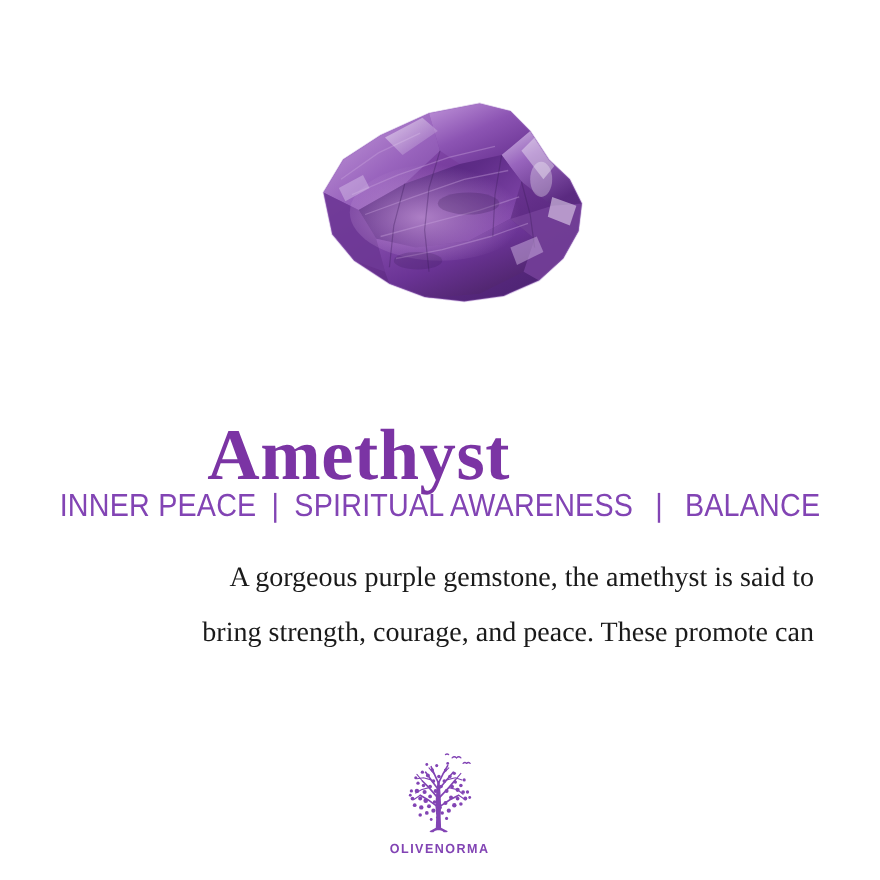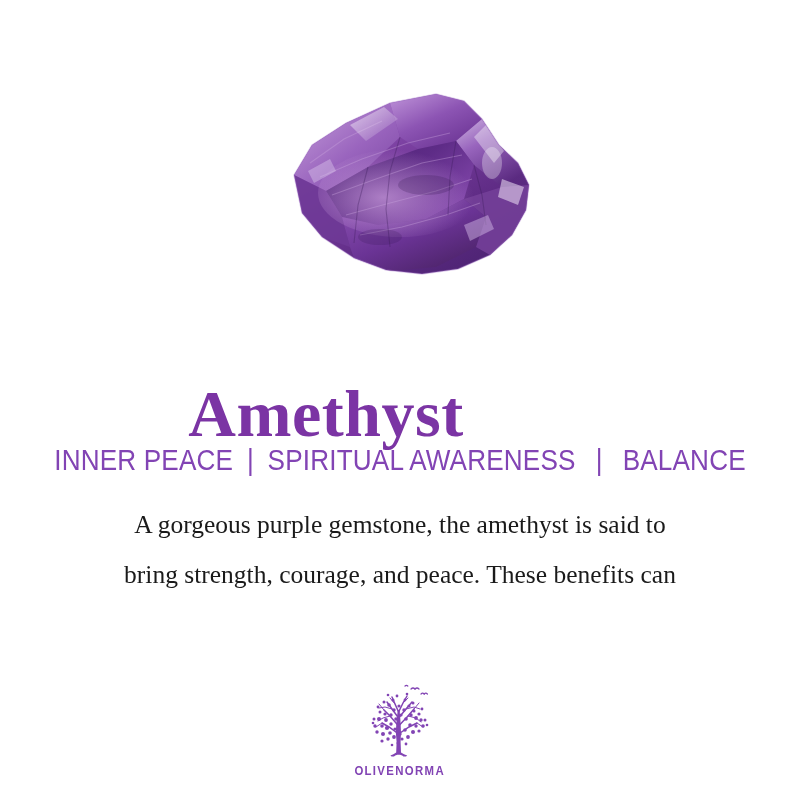--- a/index.html
+++ b/index.html
@@ -78,21 +78,21 @@
   .subtitle .sep.wide {
     padding: 0 14px;
   }
 
   
   .body-copy {
     position: absolute;
     top: 500px;
     left: 60px;
     width: 680px;
-    text-align: center;
+    text-align: right;
     font-family: "Liberation Serif", serif;
     font-size: 25.5px;
     line-height: 50px;
     color: #1a1a1a;
   }
   .body-copy .line {
     display: block;
     white-space: nowrap;
   }
 
@@ -234,21 +234,21 @@
   <div class="subtitle">
     <span>INNER PEACE</span>
     <span class="sep">|</span>
     <span>SPIRITUAL AWARENESS</span>
     <span class="sep wide">|</span>
     <span>BALANCE</span>
   </div>
 
   <div class="body-copy">
     <span class="line">A gorgeous purple gemstone, the amethyst is said to</span>
-    <span class="line">bring strength, courage, and peace. These benefits can</span>
+    <span class="line">bring strength, courage, and peace. These promote can</span>
   </div>
 
   <div class="logo">
     <svg class="logo-mark" width="78" height="80" viewBox="0 0 78 80">
       <g fill="#8244b4">
 
         <path d="M36.4,72.8 L34.2,73.4 L33.0,74.6 L30.6,74.6 L29.4,73.6
                  L32.4,72.2 L35.2,70.6 L35.6,60.0 L34.8,50.0 L35.6,38.0
                  L36.8,28.0 L38.6,28.0 L39.4,38.0 L40.0,50.0 L39.6,60.0
                  L40.0,70.6 L43.0,72.2 L46.2,73.6 L45.0,74.6 L42.4,74.6

